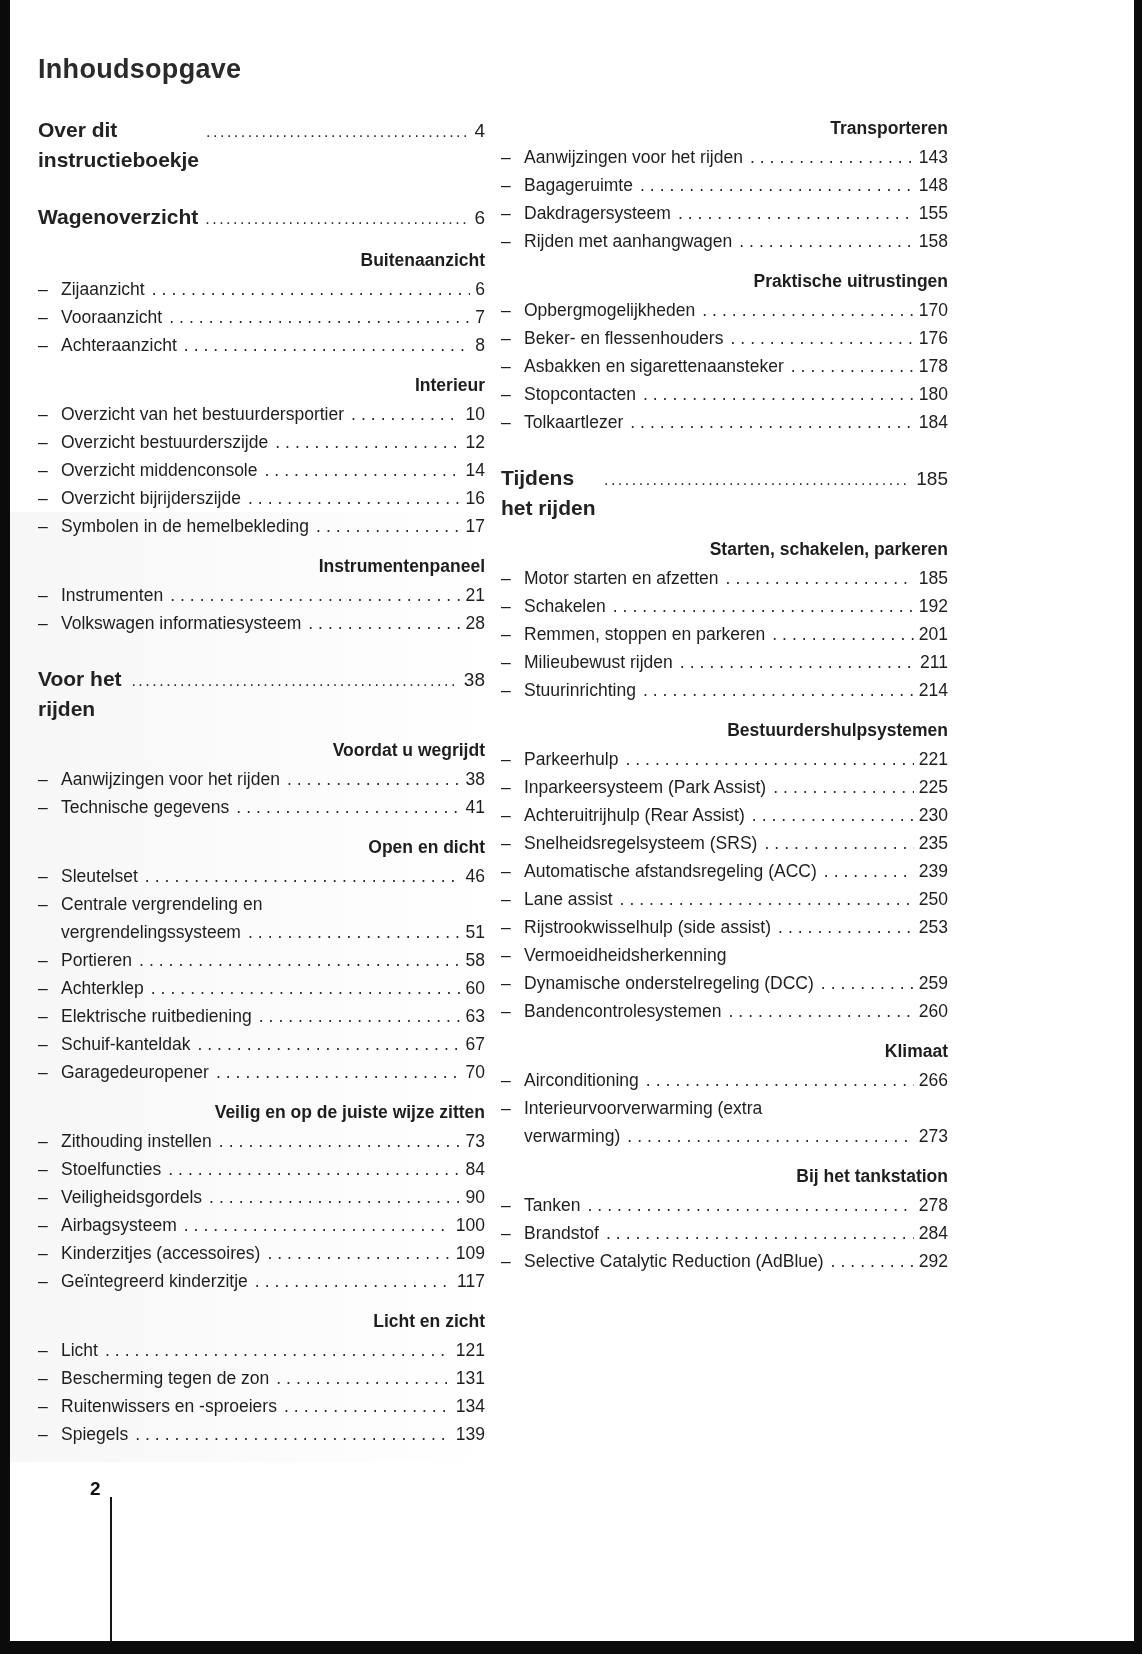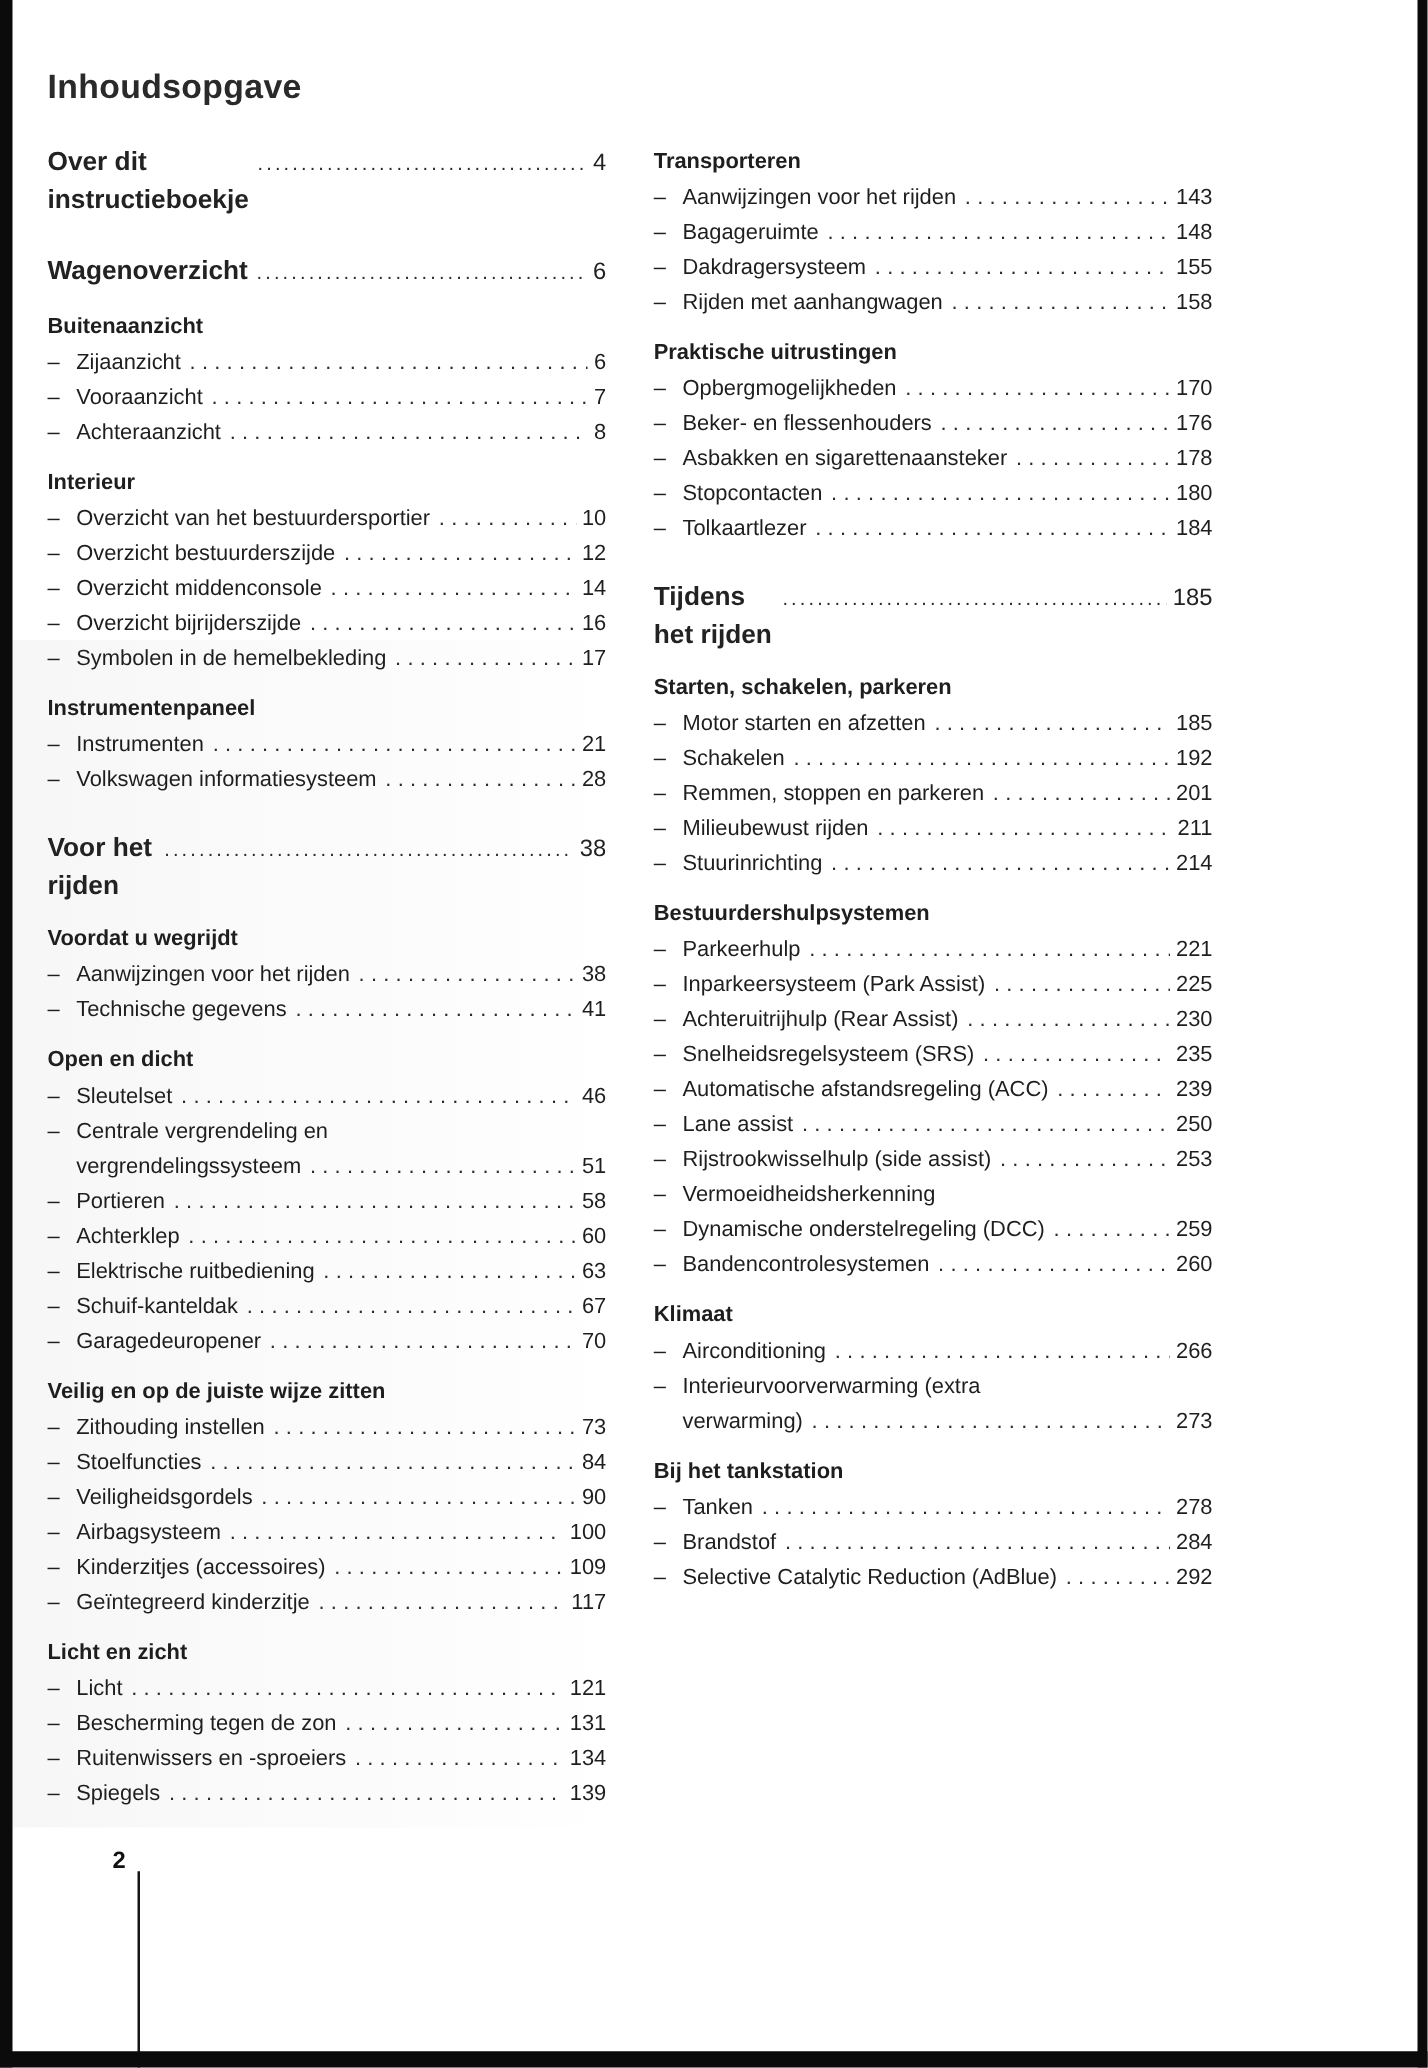--- a/index.html
+++ b/index.html
@@ -17,36 +17,36 @@
   .scan-tint {
     position: absolute; left: 10px; top: 512px; width: 486px; height: 950px;
     background: linear-gradient(90deg, rgba(90,90,90,0.05), rgba(90,90,90,0.015) 70%, rgba(90,90,90,0) 100%);
     pointer-events: none;
   }
   .content { position: absolute; left: 38px; top: 54px; width: 931px; }
   .title {
     font-size: 27px; font-weight: 700; color: #2a2a2a;
     margin: 0 0 30px 0; letter-spacing: 0.3px;
   }
-  .columns { display: flex; gap: 38px; }
+  .columns { display: flex; gap: 16px; }
   .col { width: 447px; flex: 0 0 447px; }
   .col > :first-child { margin-top: 0 !important; }
 
   .chapter {
     display: flex; align-items: baseline;
     margin-top: 27px; margin-bottom: 3px;
     font-size: 21px; font-weight: 700; line-height: 30px; color: #222;
   }
   .chapter .lead { font-weight: 400; font-size: 16px; }
   .chapter .lead::after { letter-spacing: 2.5px; }
   .chapter .pagenum { font-weight: 400; font-size: 19px; }
 
   .section {
     font-size: 17.5px; font-weight: 700; line-height: 26px;
-    margin-top: 13px; margin-bottom: 2px; color: #1e1e1e;
+    margin-top: 13px; margin-bottom: 2px; color: #1e1e1e; text-align: right;
   }
 
   .item {
     position: relative; display: flex; align-items: baseline;
     padding-left: 23px; font-size: 17.5px; line-height: 28px; color: #1e1e1e;
   }
   .item::before { content: "–"; position: absolute; left: 0; top: 0; }
   .item.cont::before { content: ""; }
   .item .label { white-space: nowrap; }
 

